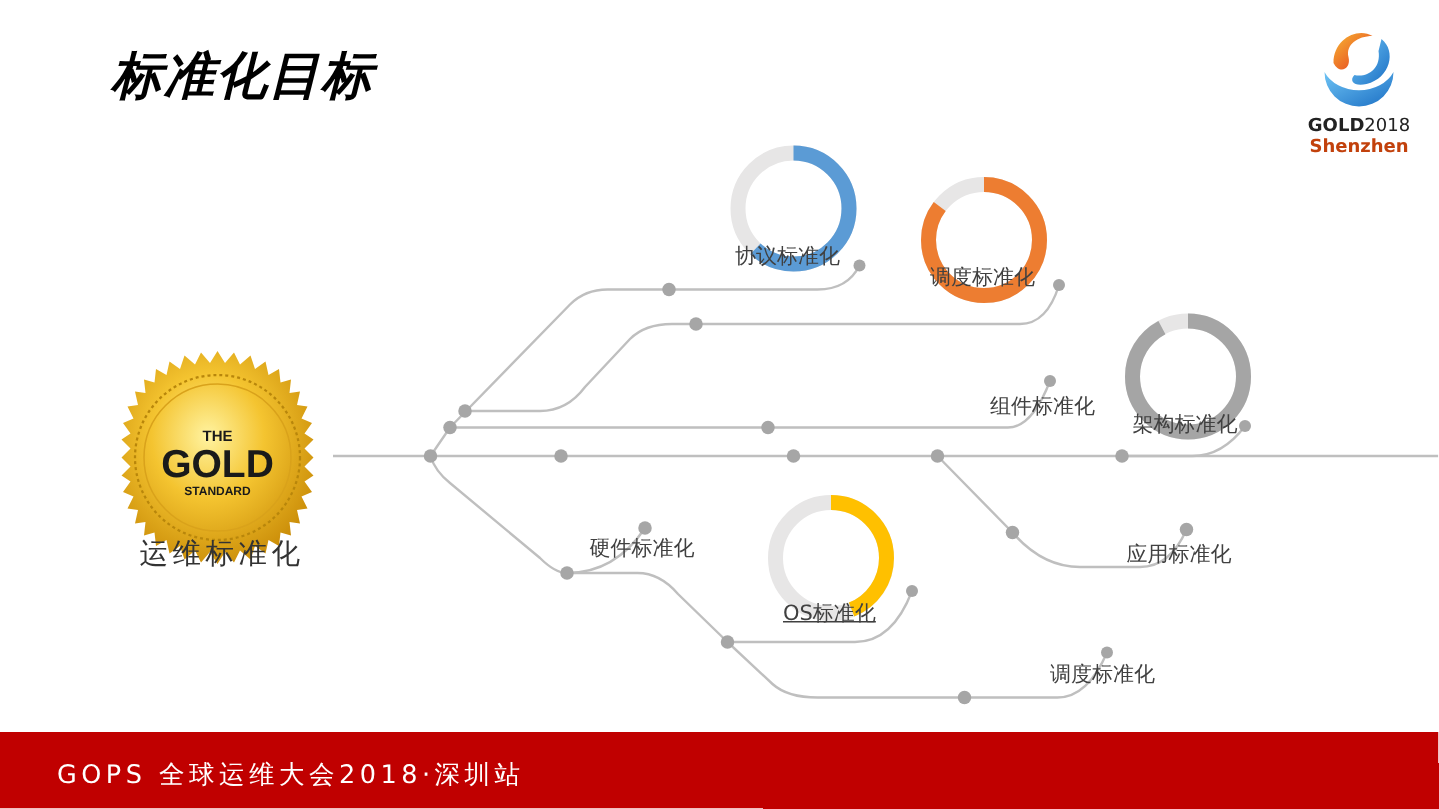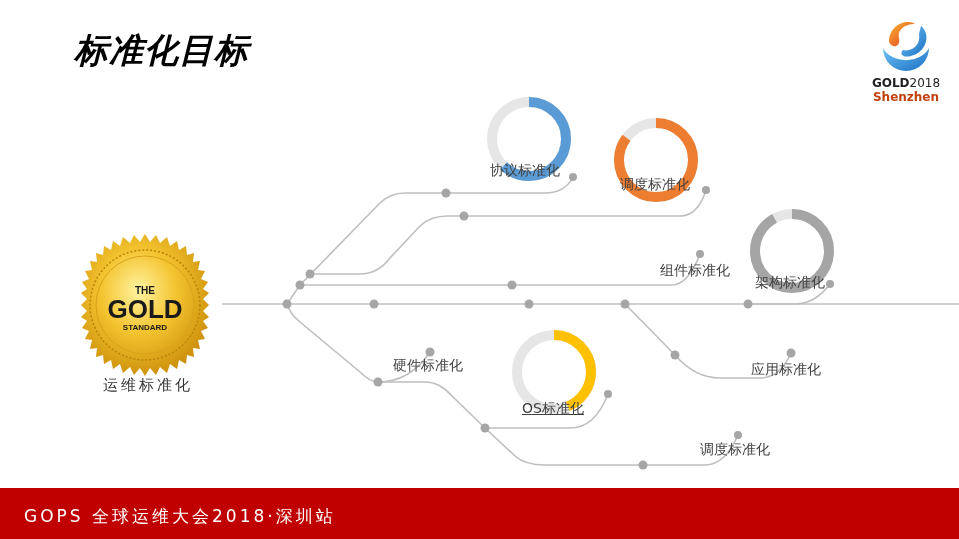--- a/index.html
+++ b/index.html
@@ -17,33 +17,33 @@
       text-align: center;
     }
     .logo svg { display: block; margin: 0 auto; }
     .logo .l1 { font-size: 12px; color: #222; font-weight: bold; margin-top: 2px; line-height: 14px; }
     .logo .l1 span.yr { font-weight: normal; text-align: right; }
     .logo .l2 { font-size: 12px; color: #c2410c; font-weight: bold; line-height: 14px; }
     .seal {
       position: absolute; left: 72px; top: 232px; width: 146px; height: 146px;
     }
     .seal-label {
-      position: absolute; left: 78px; top: 376px; width: 140px; text-align: center;
-      font-size: 15px; color: #333; letter-spacing: 3px;
+      position: absolute; left: 78px; top: 356px; width: 140px; text-align: center;
+      font-size: 19px; color: #333; letter-spacing: 3px;
     }
     #diagram { position: absolute; left: 0; top: 0; }
     .lbl {
       position: absolute; font-size: 14px; color: #404040; white-space: nowrap; margin-top: 32px;
     }
     .footer {
       position: absolute; left: 0; top: 488px; width: 959px; height: 51px;
       background: #c00000;
     }
     .footer-text {
-      position: absolute; left: 24px; top: 17px; font-size: 17px; color: #ffffff;
+      position: absolute; left: 38px; top: 17px; font-size: 17px; color: #ffffff;
       letter-spacing: 3px;
     }
   </style>
 </head>
 <body>
 
 <div class="title">标准化目标</div>
 
 <div class="logo">
   <svg width="62" height="62" viewBox="0 0 62 62">

